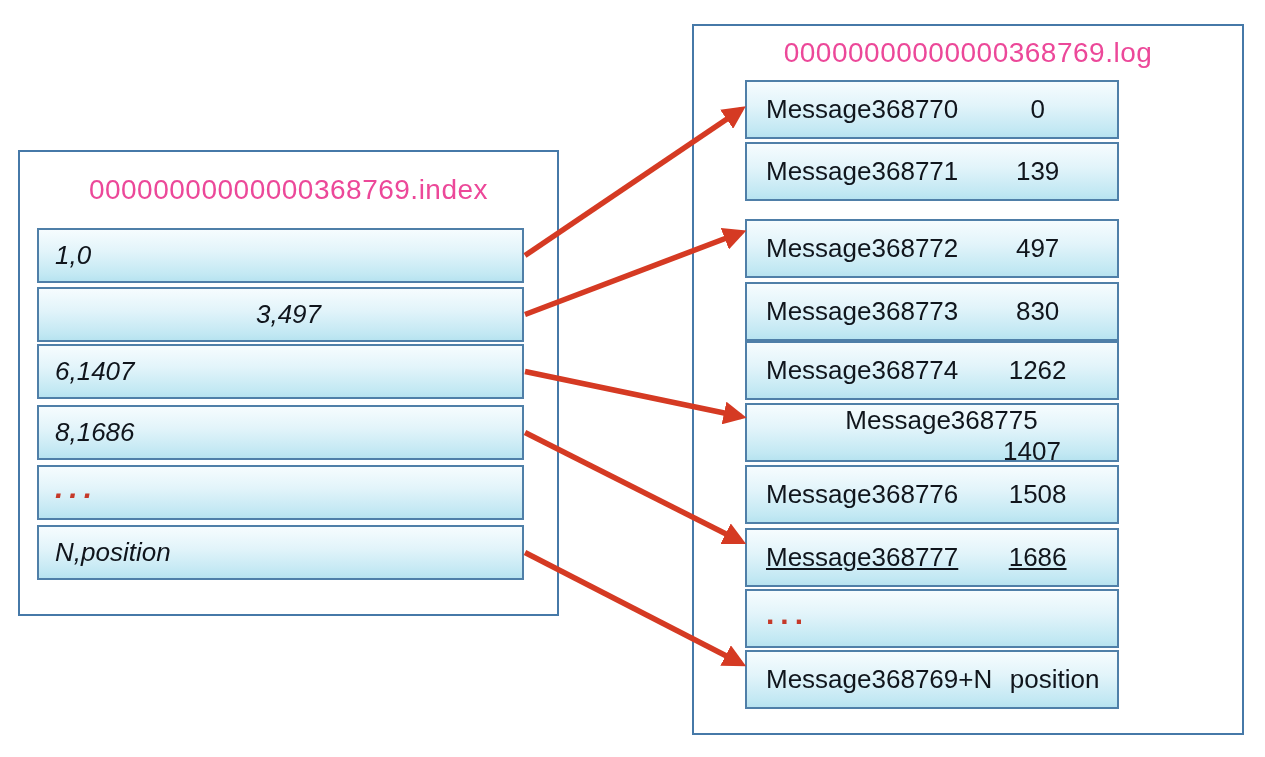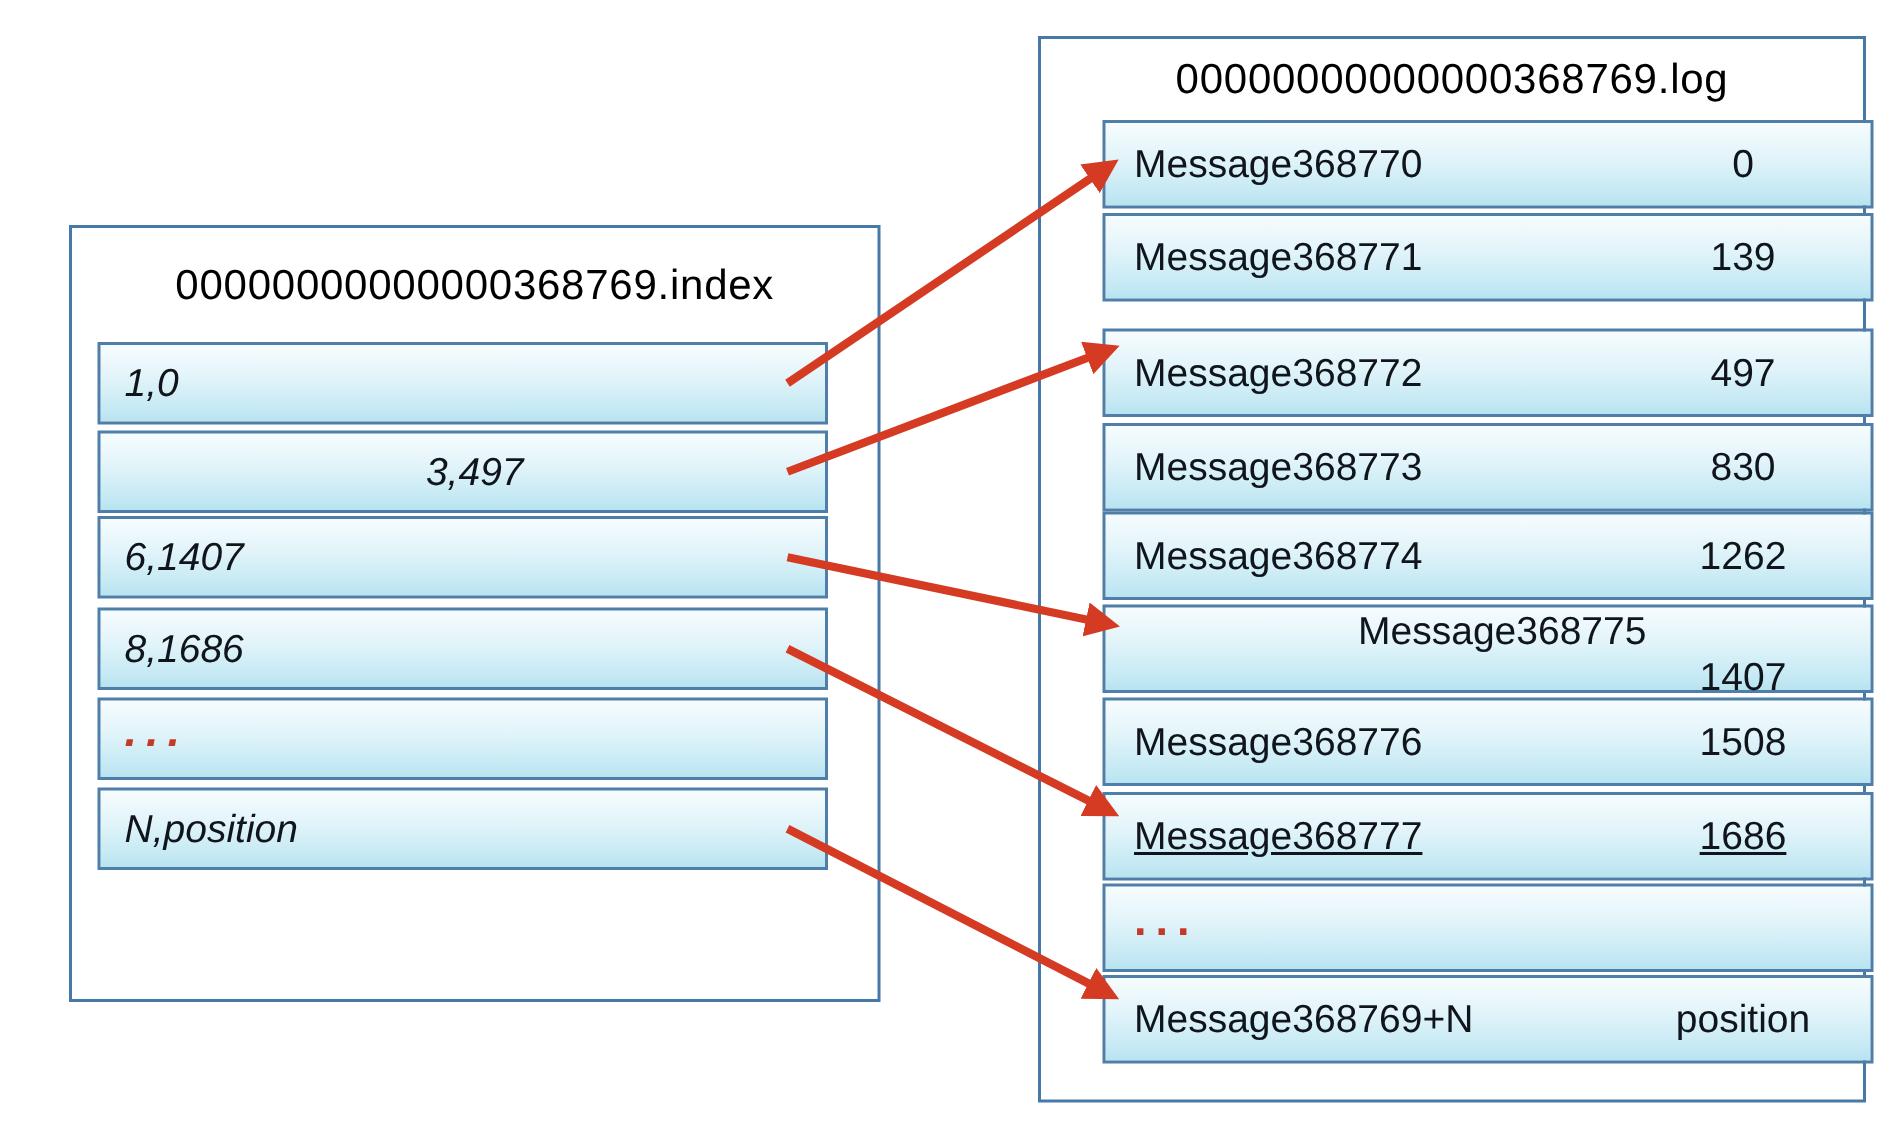--- a/index.html
+++ b/index.html
@@ -10,34 +10,34 @@
     background: #ffffff;
     font-family: "Liberation Sans", sans-serif;
     overflow: hidden;
   }
   .box {
     position: absolute;
     background: #ffffff;
     border: 2px solid #4679a8;
     box-sizing: border-box;
   }
-  .index-box { left: 18px; top: 150px; width: 541px; height: 518px; margin-left: 28px; }
+  .index-box { left: 18px; top: 150px; width: 541px; height: 466px; }
   .log-box   { left: 692px; top: 24px;  width: 552px; height: 711px; }
   .box-title {
     text-align: center;
     font-size: 28px;
-    color: #000000;
+    color: #ec4899;
     letter-spacing: 0.5px;
     white-space: nowrap;
   }
   .index-box .box-title { margin-top: 22px; }
   .log-box   .box-title { margin-top: 11px; }
   .rows { position: absolute; }
   .index-rows { left: 17px; top: 76px; width: 487px; font-style: italic; }
-  .log-rows   { left: 41px; top: 54px; width: 514px; }
+  .log-rows   { left: 51px; top: 54px; width: 374px; }
   .cell {
     box-sizing: border-box;
     border: 2px solid #4f7fa8;
     background: linear-gradient(180deg, #f6fcfe 0%, #e2f4fa 42%, #c2e8f3 88%, #b7e3f0 100%);
     display: flex;
     align-items: center;
     padding-left: 16px;
     font-size: 26px;
     color: #10151c;
   }

